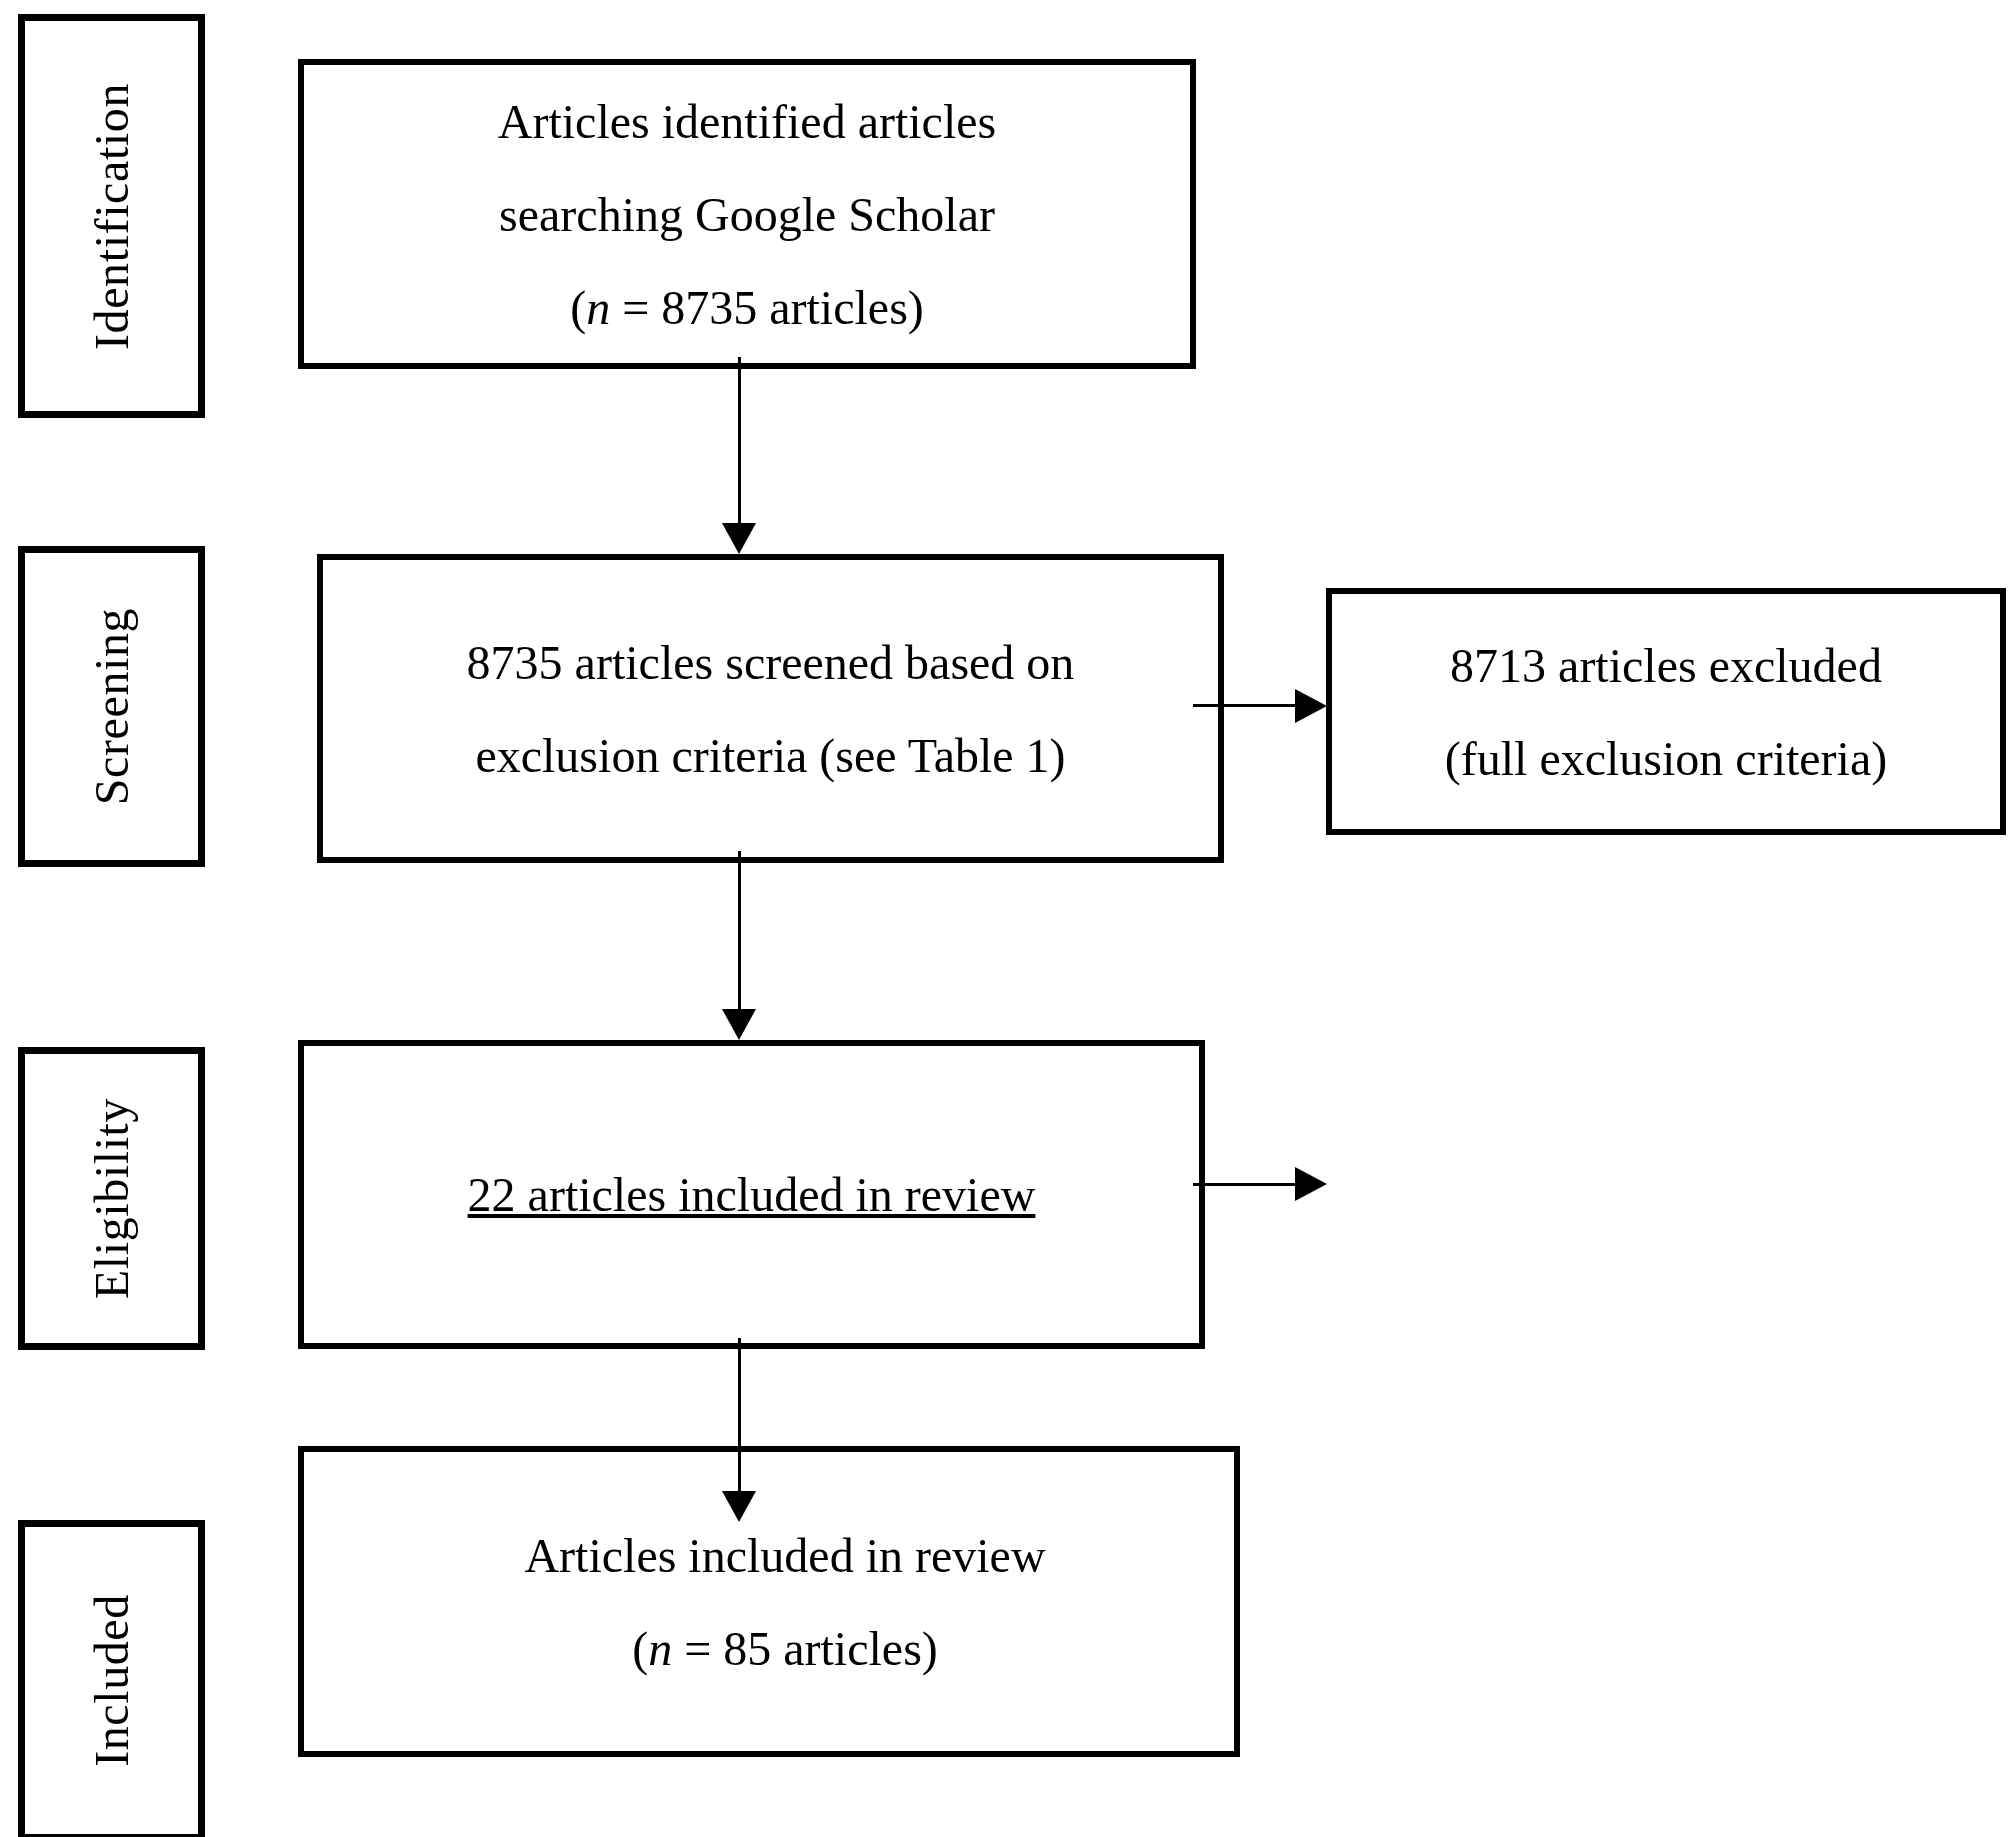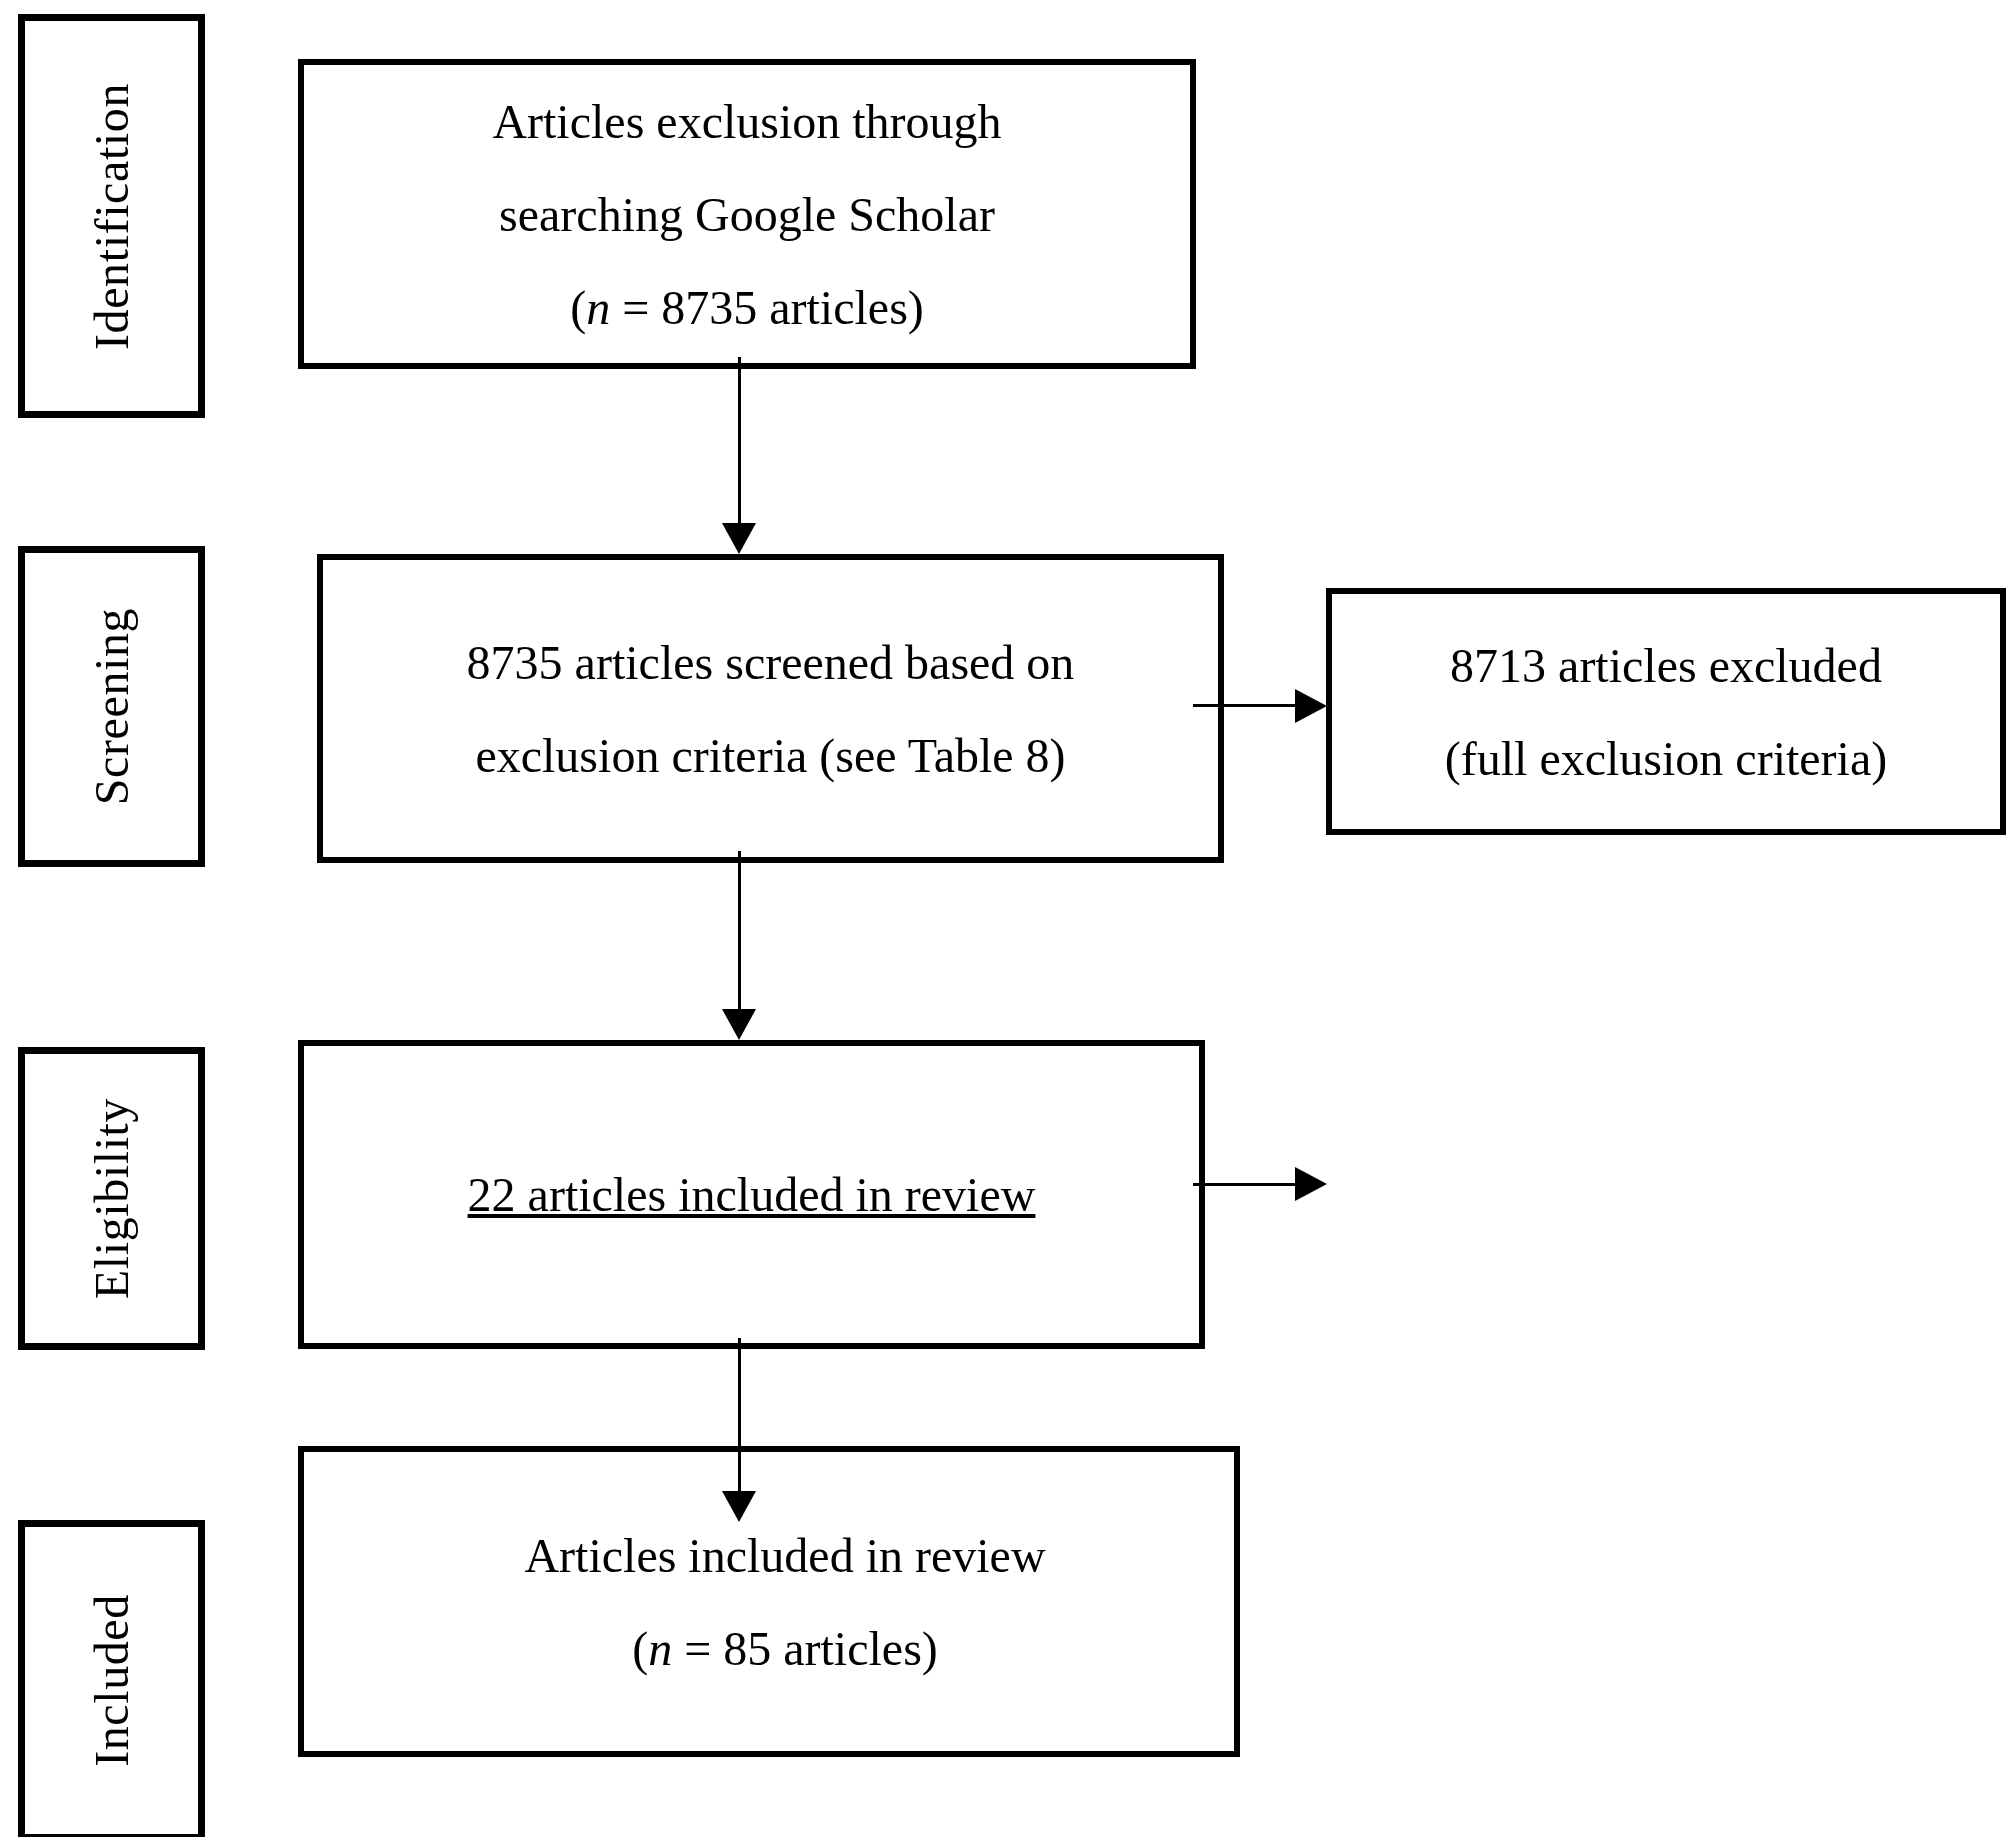--- a/index.html
+++ b/index.html
@@ -114,28 +114,28 @@
     <span class="rot">Screening</span>
   </div>
   <div class="stage" id="stage-eligibility">
     <span class="rot">Eligibility</span>
   </div>
   <div class="stage" id="stage-included">
     <span class="rot">Included</span>
   </div>
 
   <div class="fbox" id="box-identified">
-    <div class="bline">Articles exclusion through</div>
+    <div class="bline">Articles identified articles</div>
     <div class="bline">searching Google Scholar</div>
     <div class="bline"><span>(</span><span class="it">n</span><span> = 8735 articles)</span></div>
   </div>
 
   <div class="fbox" id="box-screened">
     <div class="bline">8735 articles screened based on</div>
-    <div class="bline">exclusion criteria (see Table 8)</div>
+    <div class="bline">exclusion criteria (see Table 1)</div>
   </div>
 
   <div class="fbox" id="box-excluded">
     <div class="bline">8713 articles excluded</div>
     <div class="bline">(full exclusion criteria)</div>
   </div>
 
   <div class="fbox" id="box-eligible">
     <div class="bline">22 articles included in review</div>
   </div>

